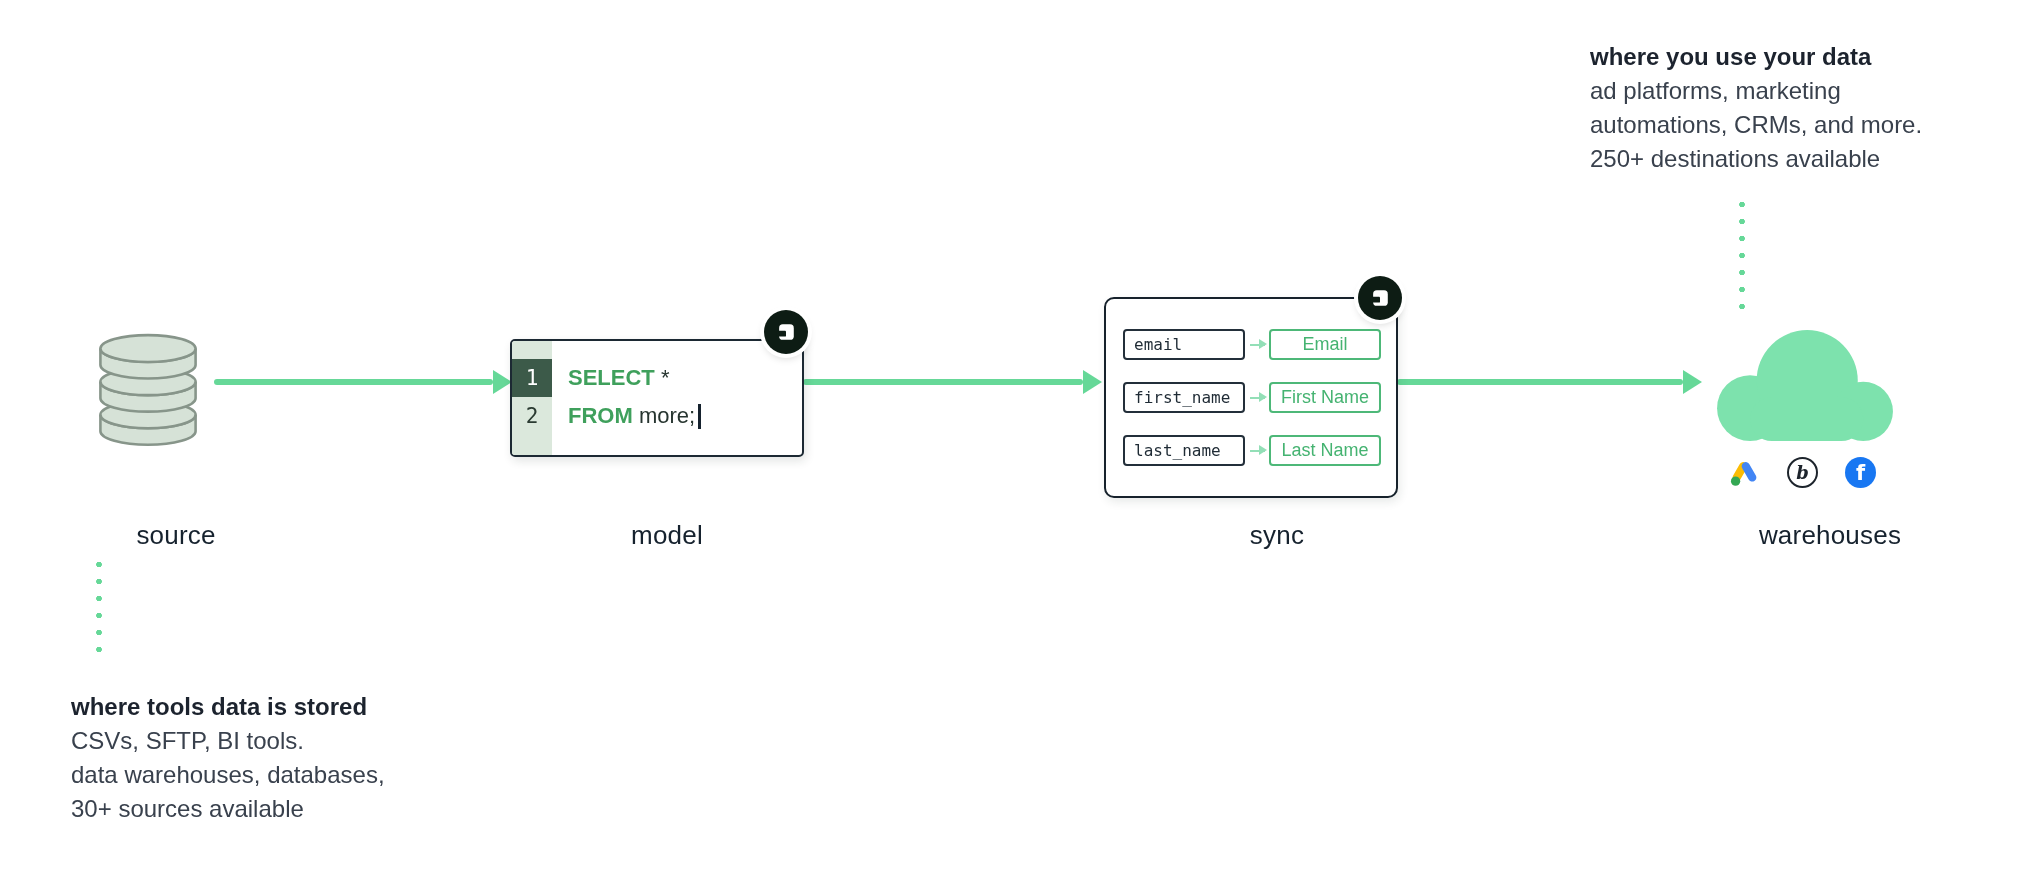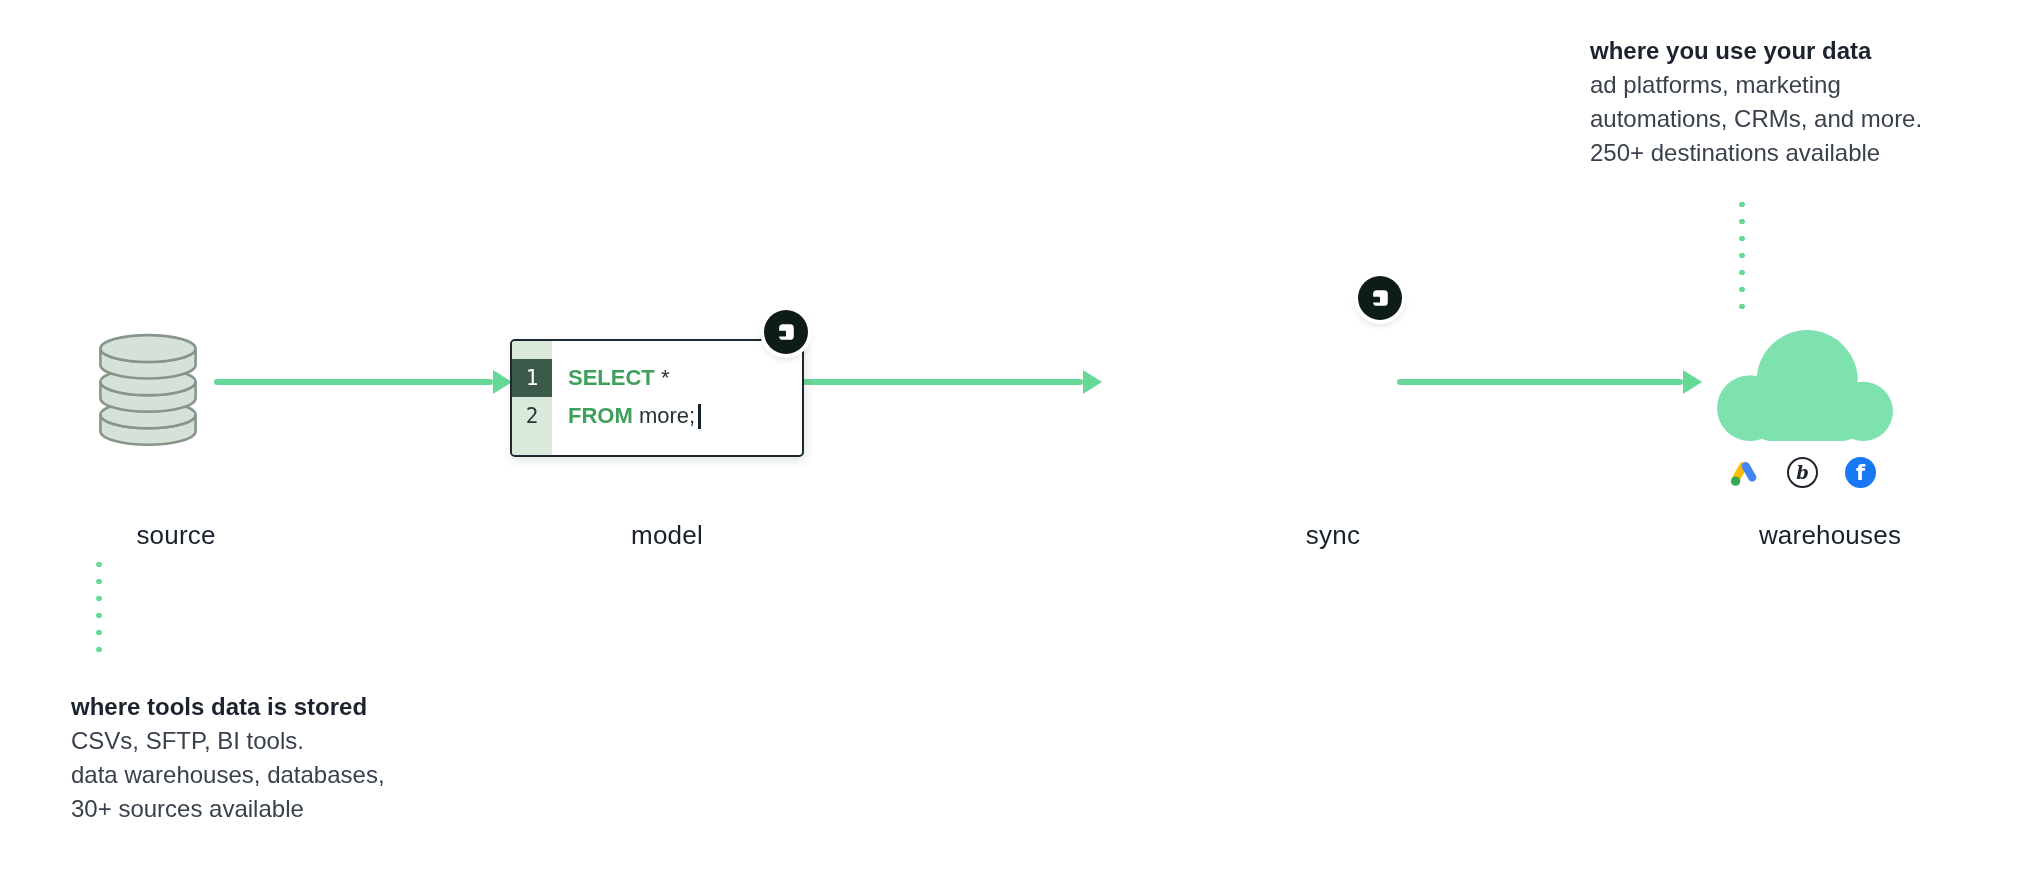--- a/index.html
+++ b/index.html
@@ -8,37 +8,37 @@
     font-family:"Liberation Sans",sans-serif;overflow:hidden;
   }
 
   
   .stage-label{
     position:absolute;top:520px;transform:translateX(-50%);
     font-size:26px;font-weight:500;color:#16222e;letter-spacing:.2px;margin-left:28px;
   }
   .label-source{left:148px;}
   .label-model{left:639px;}
-  .label-sync{left:1305px;}
+  .label-sync{left:1249px;}
   .label-destination{left:1802px;}
 
   
   .dotted{
     position:absolute;width:6px;
     background-image:radial-gradient(circle,#66d898 2.6px,rgba(102,216,152,0) 3px);
     background-size:6px 17px;background-repeat:repeat-y;background-position:center top;
   }
   .dotted-source{left:96px;top:556px;height:106px;}
   .dotted-destination{left:1739px;top:196px;height:122px;}
 
   
   .note{position:absolute;font-size:24px;line-height:34px;color:#39414d;}
   .note-title{font-weight:700;color:#1c232e;}
   .note-source{left:71px;top:690px;}
-  .note-destination{left:1590px;top:34px;}
+  .note-destination{left:1590px;top:40px;}
 
   
   .flow-arrow{position:absolute;height:24px;display:flex;align-items:center;}
   .arrow-1{left:214px;top:370px;width:298px;}
   .arrow-2{left:803px;top:370px;width:299px;}
   .arrow-3{left:1397px;top:370px;width:305px;}
   .fa-line{flex:1;height:6px;background:#66d898;border-radius:3px;}
   .fa-head{width:0;height:0;border-left:19px solid #66d898;border-top:12px solid transparent;border-bottom:12px solid transparent;}
 
   
@@ -155,20 +155,37 @@
     </div>
   </div>
   <div class="badge badge-model">
     <svg width="22" height="22" viewBox="0 0 24 24">
       <rect x="4.5" y="3.5" width="16" height="17" rx="4" fill="#ffffff"></rect>
       <rect x="2" y="10.5" width="10" height="6.5" rx="1" fill="#0d1c14"></rect>
     </svg>
   </div>
   <div class="stage-label label-model">model</div>
 
+  <div class="sync-box">
+    <div class="sync-row row-a">
+      <div class="src-pill">email</div>
+      <div class="map-arrow"></div>
+      <div class="dst-pill">Email</div>
+    </div>
+    <div class="sync-row row-b">
+      <div class="src-pill">first_name</div>
+      <div class="map-arrow"></div>
+      <div class="dst-pill">First Name</div>
+    </div>
+    <div class="sync-row row-c">
+      <div class="src-pill">last_name</div>
+      <div class="map-arrow"></div>
+      <div class="dst-pill">Last Name</div>
+    </div>
+  </div>
   <div class="badge badge-sync">
     <svg width="22" height="22" viewBox="0 0 24 24">
       <rect x="4.5" y="3.5" width="16" height="17" rx="4" fill="#ffffff"></rect>
       <rect x="2" y="10.5" width="10" height="6.5" rx="1" fill="#0d1c14"></rect>
     </svg>
   </div>
   <div class="stage-label label-sync">sync</div>
 
   <svg class="cloud-icon" viewBox="0 0 200 121" aria-hidden="true">
     <g fill="#7de2ad">

